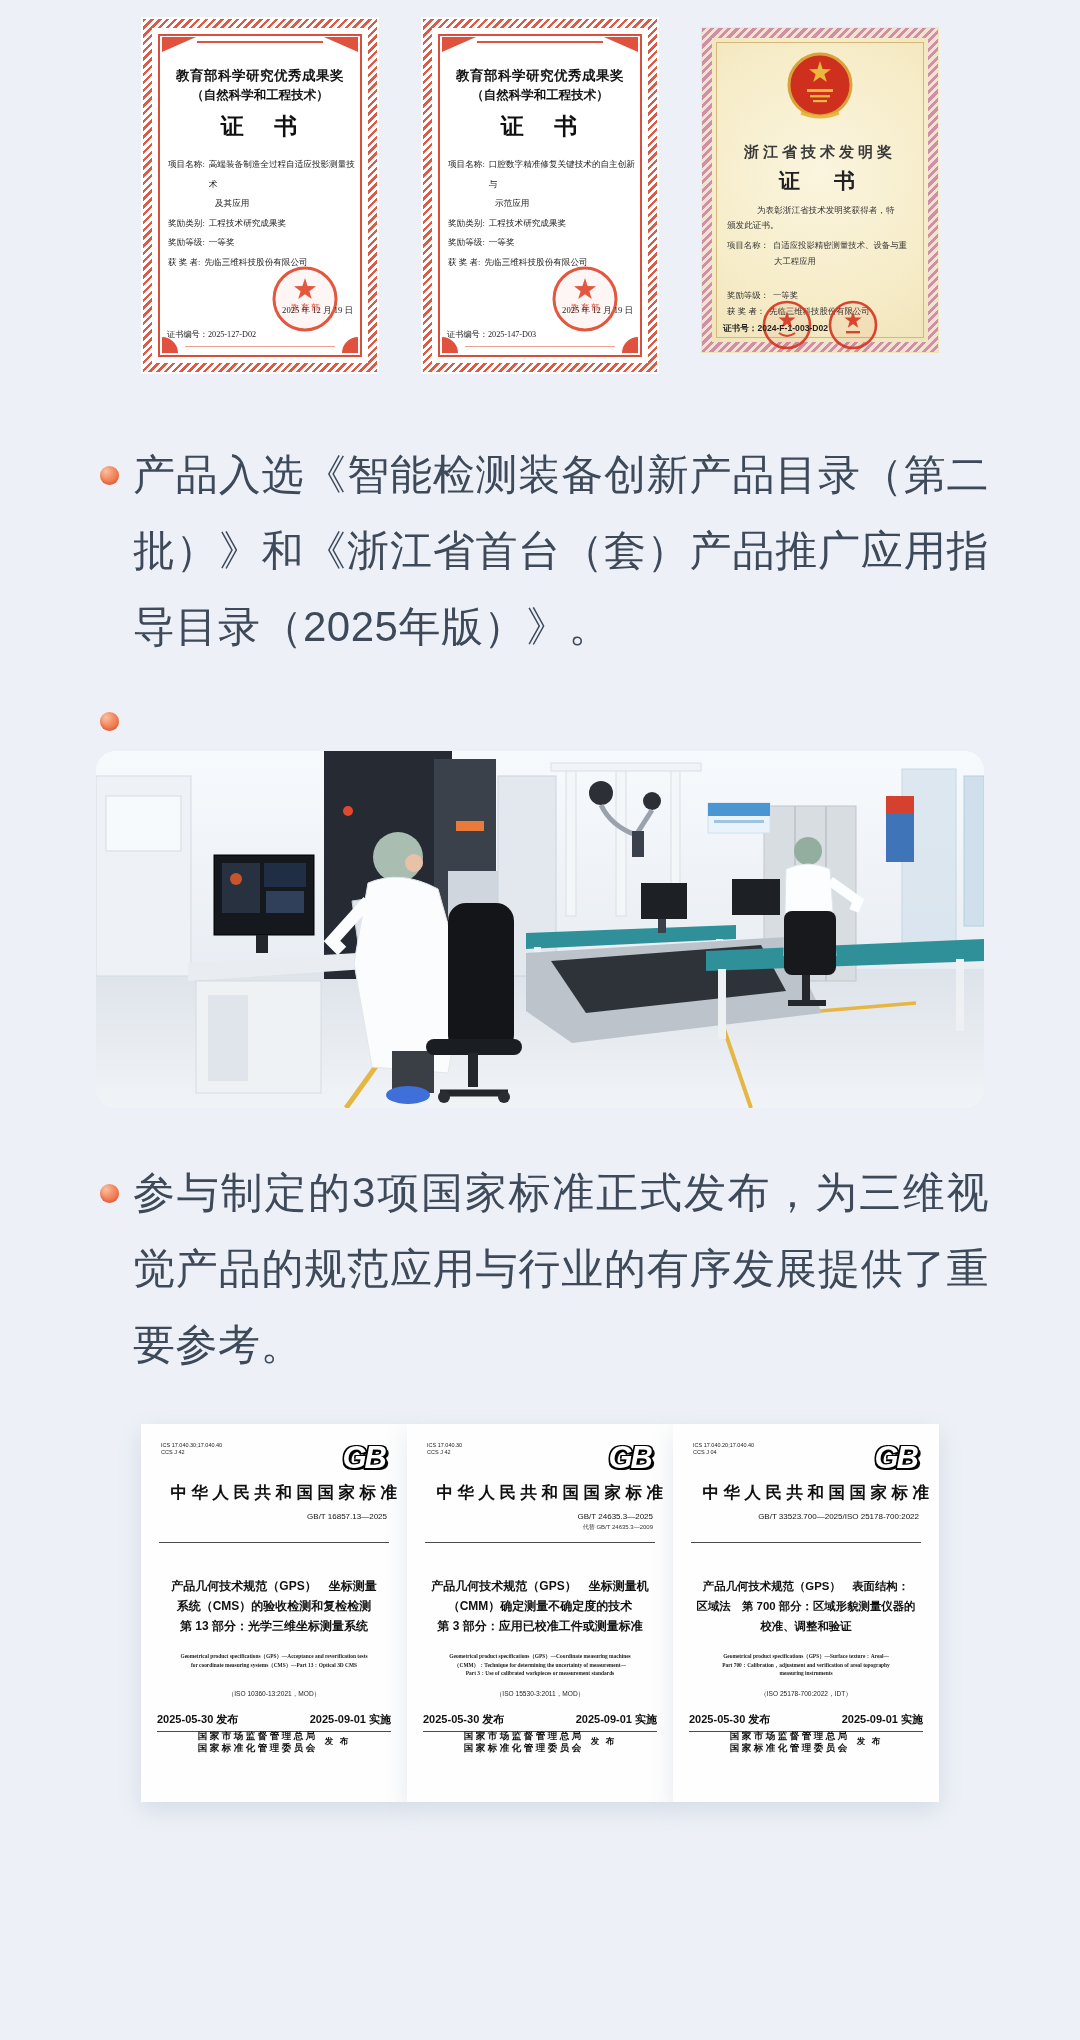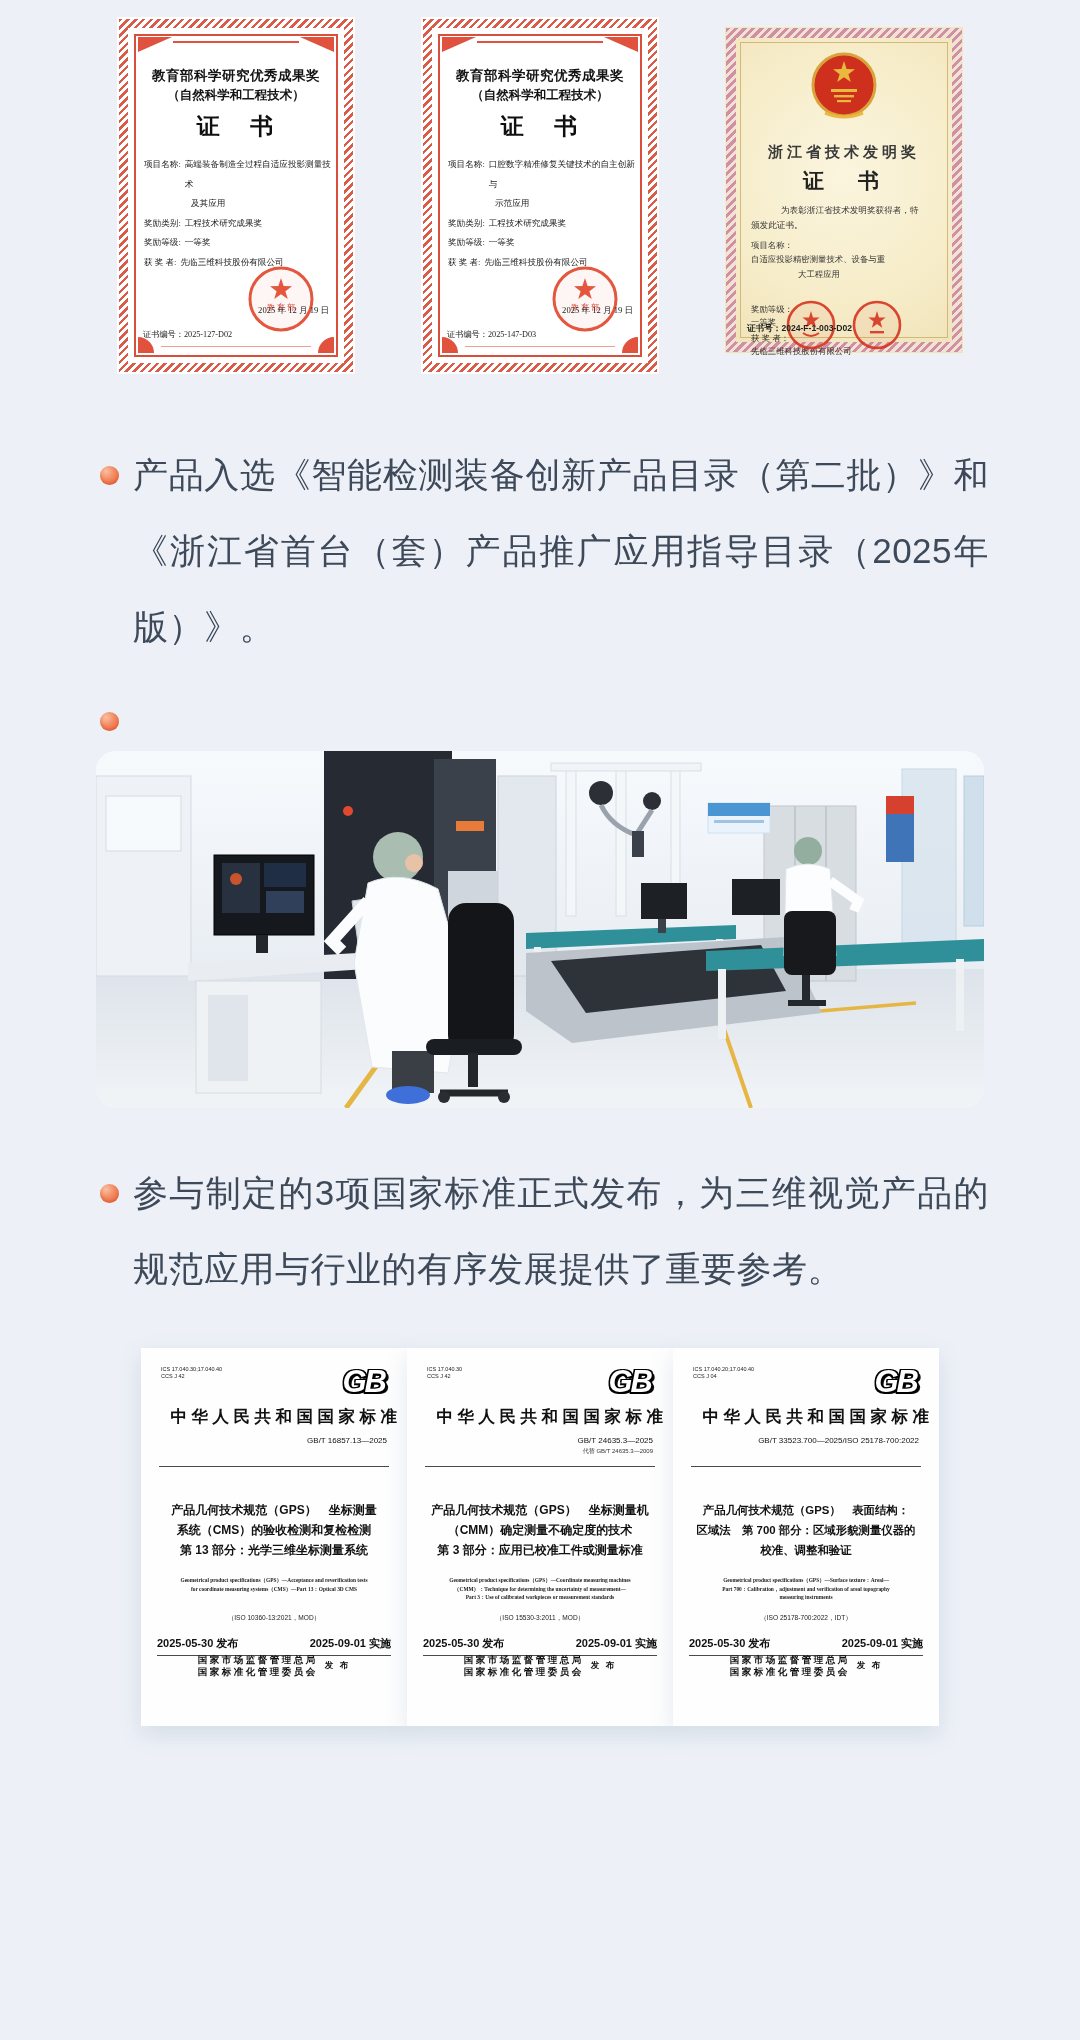--- a/index.html
+++ b/index.html
@@ -1,20 +1,20 @@
 <!DOCTYPE html>
 <html><head>
 <meta charset="utf-8">
 <style>
   html,body{margin:0;padding:0;}
   body{width:1080px;height:2040px;background:#edf1f7;font-family:"Liberation Sans",sans-serif;}
   .page{position:relative;width:1080px;height:2040px;overflow:hidden;}
 
   
-  .certs-row{display:flex;justify-content:center;align-items:flex-start;gap:66px;padding-top:17px;}
+  .certs-row{display:flex;justify-content:center;align-items:flex-start;gap:42px;padding-top:17px;}
   .cert{position:relative;width:238px;height:357px;box-sizing:border-box;background:#fff;}
   .cert.red::before{content:"";position:absolute;inset:2px;border:9px solid;
     border-image:repeating-linear-gradient(135deg,#db5b49 0 2.5px,#ffffff 2.5px 5.5px) 9;}
   .cert.red::after{content:"";position:absolute;inset:17px;border:2.5px solid #d94f3c;}
   .orn{position:absolute;background:#e1523e;z-index:2;}
   .orn-tl{top:20px;left:21px;width:34px;height:15px;clip-path:polygon(0 0,100% 0,0 100%);}
   .orn-tr{top:20px;right:21px;width:34px;height:15px;clip-path:polygon(0 0,100% 0,100% 100%);}
   .orn-line{position:absolute;top:24px;left:56px;right:56px;border-top:2px solid #e1523e;z-index:2;}
   .orn-bl{bottom:21px;left:21px;width:16px;height:16px;border-radius:0 100% 0 0;background:#e1523e;}
   .orn-br{bottom:21px;right:21px;width:16px;height:16px;border-radius:100% 0 0 0;background:#e1523e;}
@@ -34,35 +34,35 @@
   .cert.zj{margin-top:10px;height:326px;background:radial-gradient(circle at 50% 45%,#fbf5df 0%,#f6ecc8 60%,#efe2b6 100%);}
   .cert.zj::before{content:"";position:absolute;inset:1px;border:10px solid;
     border-image:repeating-linear-gradient(135deg,#cf8fa6 0 3px,#f1e3cf 3px 6px) 10;}
   .cert.zj::after{content:"";position:absolute;inset:15px;border:1.5px solid #d3b77e;}
   .zj-emblem{position:absolute;top:20px;left:50%;transform:translateX(-50%);width:66px;height:76px;z-index:3;}
   .zj-title{position:absolute;top:116px;left:0;right:0;text-align:center;font-size:15px;font-weight:bold;color:#3a3a3a;letter-spacing:4px;z-index:3;}
   .zj-zheng{position:absolute;top:140px;left:8px;right:0;text-align:center;font-size:21px;font-weight:bold;color:#222;letter-spacing:14px;z-index:3;}
   .zj-intro{position:absolute;top:176px;left:26px;right:22px;font-size:8.6px;line-height:15px;color:#333;font-family:"Liberation Serif",serif;z-index:3;}
   .zj-intro .ind{padding-left:30px;display:block;}
   .zj-fields{position:absolute;top:212px;left:26px;right:20px;font-size:8.4px;line-height:13.5px;color:#333;z-index:3;}
-  .zj-fields .crow{margin-bottom:2px;flex-direction:column;}
+  .zj-fields .crow{margin-bottom:2px;}
   .zj-fields .sp{margin-top:21px;}
   .zj-seals{position:absolute;top:272px;left:0;right:0;display:flex;justify-content:center;gap:14px;z-index:3;}
   .zj-seal{width:52px;height:52px;opacity:.9;}
   .zj-number{position:absolute;left:22px;bottom:18px;font-size:8.6px;font-weight:bold;color:#222;z-index:3;}
 
   
   .bullet{display:flex;align-items:flex-start;padding-left:100px;}
   .bullet.b1{margin-top:63px;}
   .bullet.b2{margin-top:18px;}
   .bullet.b3{margin-top:47px;}
   .dot{flex:0 0 auto;width:19px;height:19px;border-radius:50%;margin-top:29px;
     background:radial-gradient(circle at 32% 28%,#fbc0a0 0%,#f28a62 45%,#eb5f36 100%);
     box-shadow:inset 0 -2px 3px rgba(200,60,20,.35);}
-  .bullet-text{margin:0 0 0 14px;width:856px;font-size:35px;line-height:76px;color:#3e4a5a;text-align:justify;letter-spacing:.5px;}
+  .bullet-text{margin:0 0 0 14px;width:856px;font-size:42px;line-height:76px;color:#3e4a5a;text-align:justify;letter-spacing:.5px;}
 
   
   .photo{margin:20px auto 0;width:888px;height:357px;border-radius:20px;overflow:hidden;background:#f2f6f9;}
   .photo svg{display:block;width:100%;height:100%;}
 
   
   .docs-row{display:flex;justify-content:center;margin-top:41px;}
   .doc{position:relative;width:266px;height:378px;background:#fefefe;box-sizing:border-box;
     box-shadow:0 8px 22px rgba(90,110,140,.16);color:#1a1a1a;}
   .doc-ics{position:absolute;top:18px;left:20px;font-size:5.5px;line-height:7px;color:#222;}

